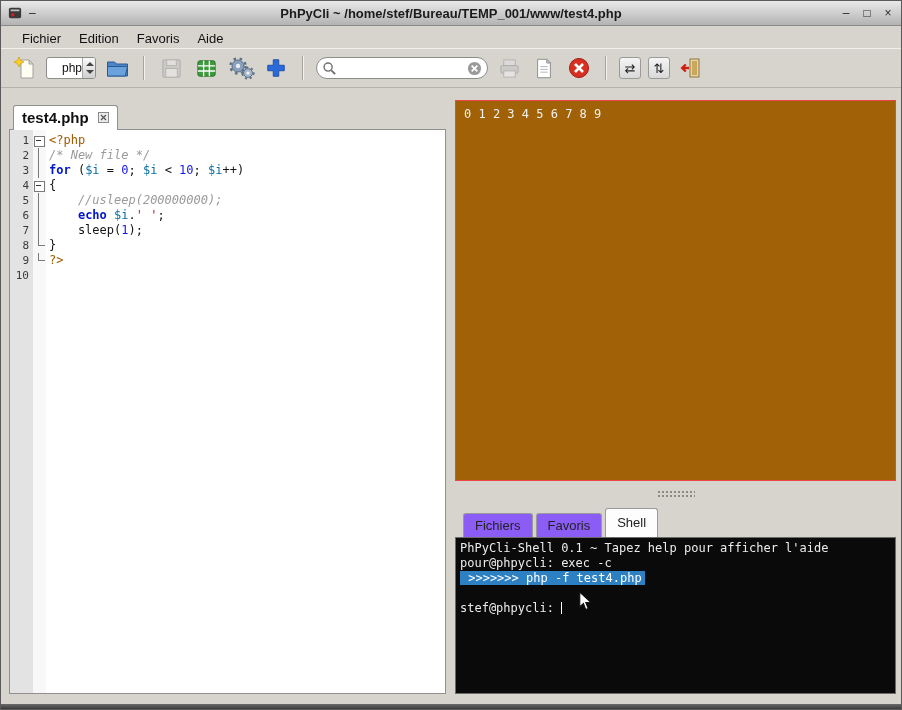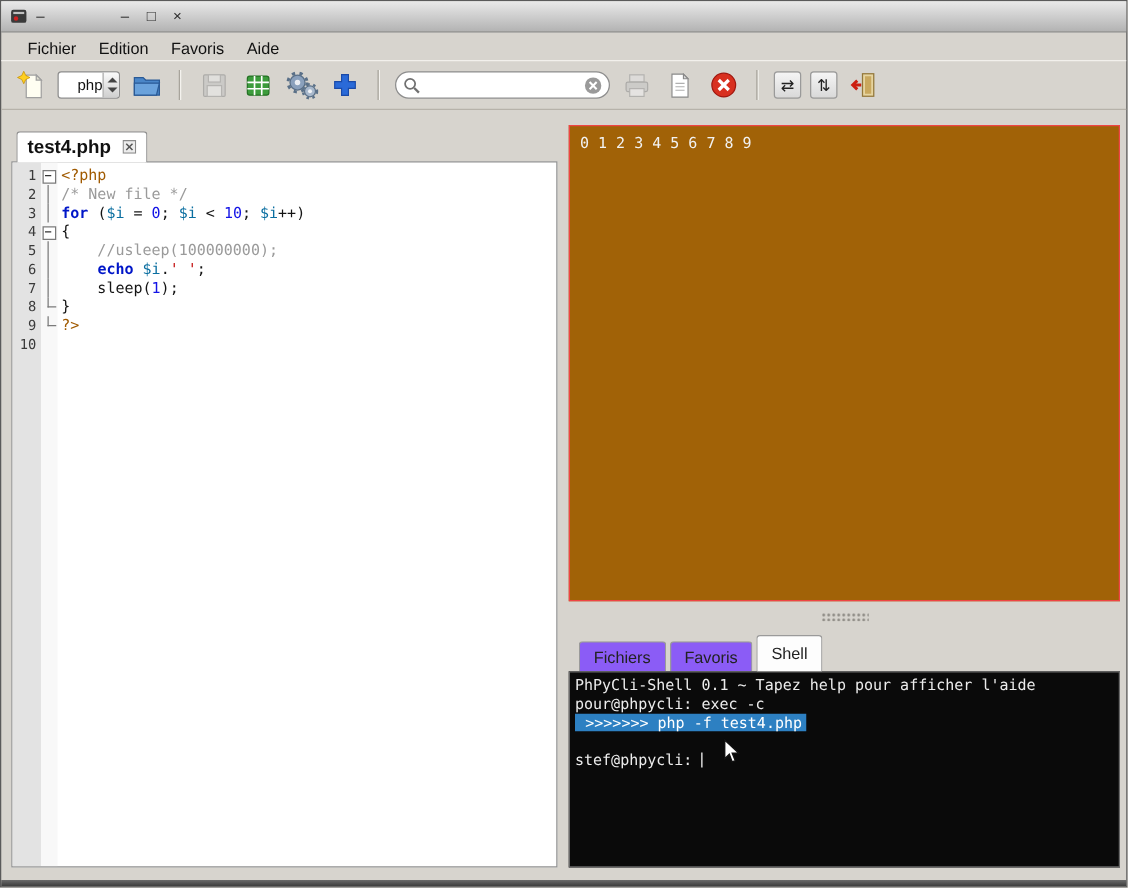--- a/index.html
+++ b/index.html
@@ -63,21 +63,21 @@
   .gutter-num { flex:0 0 23px; text-align:right; padding-right:4px; font-size:11px; color:#3a3a3a; }
   .fold-cell { flex:0 0 13px; position:relative; }
   .fold-box::before { content:''; position:absolute; left:1px; top:3px; width:9px; height:9px;
                       background:#fff; border:1px solid #7a7a7a; }
   .fold-box::after { content:''; position:absolute; left:3px; top:7px; width:5px; height:1px; background:#333; }
   .fold-line::before { content:''; position:absolute; left:5px; top:0; bottom:0; width:1px; background:#7a7a7a; }
   .fold-end::before { content:''; position:absolute; left:5px; top:0; height:8px; width:1px; background:#7a7a7a; }
   .fold-end::after  { content:''; position:absolute; left:5px; top:7px; width:7px; height:1px; background:#7a7a7a; }
   pre.code-text { margin:0; padding-left:3px; white-space:pre; font-family:inherit; font-size:12px; }
   .tok-tag { color:#a05a00; }
-  .tok-comment { color:#9a9a9a; }
+  .tok-comment { color:#9a9a9a; font-style:italic; }
   .tok-kw { color:#0016c8; font-weight:bold; }
   .tok-var { color:#0a6ea0; }
   .tok-num { color:#1414e6; }
   .tok-str { color:#c41414; }
   .tok-plain { color:#141414; }
 
   .right-panel { position:absolute; left:454px; width:441px; top:12px; bottom:10px; display:flex; flex-direction:column; }
   .console-top { flex:0 0 381px; background:#a16207; border:1px solid #ef4444; color:#f2f2f2;
                  font-family:"DejaVu Sans Mono", monospace; font-size:12px; padding:6px 8px; }
   .splitter { flex:0 0 24px; display:flex; align-items:center; justify-content:center; }
@@ -110,20 +110,21 @@
 
   <div class="titlebar">
     <div class="tb-left">
       <svg width="14" height="14" viewBox="0 0 16 16">
         <rect x="1" y="2" width="14" height="12" rx="2" fill="#3a3a3a"></rect>
         <rect x="3" y="4" width="10" height="2" fill="#c0c0c0"></rect>
         <circle cx="5.5" cy="10" r="2" fill="#d02020"></circle>
       </svg>
       <span class="tb-dash">‒</span>
     </div>
+    <div class="title">PhPyCli ~ /home/stef/Bureau/TEMP_001/www/test4.php</div>
     <div class="tb-right">
       <span class="wc">–</span>
       <span class="wc">□</span>
       <span class="wc">×</span>
     </div>
   </div>
 
   <div class="menubar">
       <div class="menu-item">Fichier</div>
       <div class="menu-item">Edition</div>
@@ -257,21 +258,21 @@
               <pre class="code-text"><span class="tok-kw">for</span><span class="tok-plain"> (</span><span class="tok-var">$i</span><span class="tok-plain"> = </span><span class="tok-num">0</span><span class="tok-plain">; </span><span class="tok-var">$i</span><span class="tok-plain"> &lt; </span><span class="tok-num">10</span><span class="tok-plain">; </span><span class="tok-var">$i</span><span class="tok-plain">++)</span></pre>
             </div>
             <div class="code-row">
               <div class="gutter-num">4</div>
               <div class="fold-cell fold-box"></div>
               <pre class="code-text"><span class="tok-plain">{</span></pre>
             </div>
             <div class="code-row">
               <div class="gutter-num">5</div>
               <div class="fold-cell fold-line"></div>
-              <pre class="code-text"><span class="tok-comment">    //usleep(100000000);</span></pre>
+              <pre class="code-text"><span class="tok-comment">    //usleep(200000000);</span></pre>
             </div>
             <div class="code-row">
               <div class="gutter-num">6</div>
               <div class="fold-cell fold-line"></div>
               <pre class="code-text"><span class="tok-plain">    </span><span class="tok-kw">echo</span><span class="tok-plain"> </span><span class="tok-var">$i</span><span class="tok-plain">.</span><span class="tok-str">' '</span><span class="tok-plain">;</span></pre>
             </div>
             <div class="code-row">
               <div class="gutter-num">7</div>
               <div class="fold-cell fold-line"></div>
               <pre class="code-text"><span class="tok-plain">    sleep(</span><span class="tok-num">1</span><span class="tok-plain">);</span></pre>

